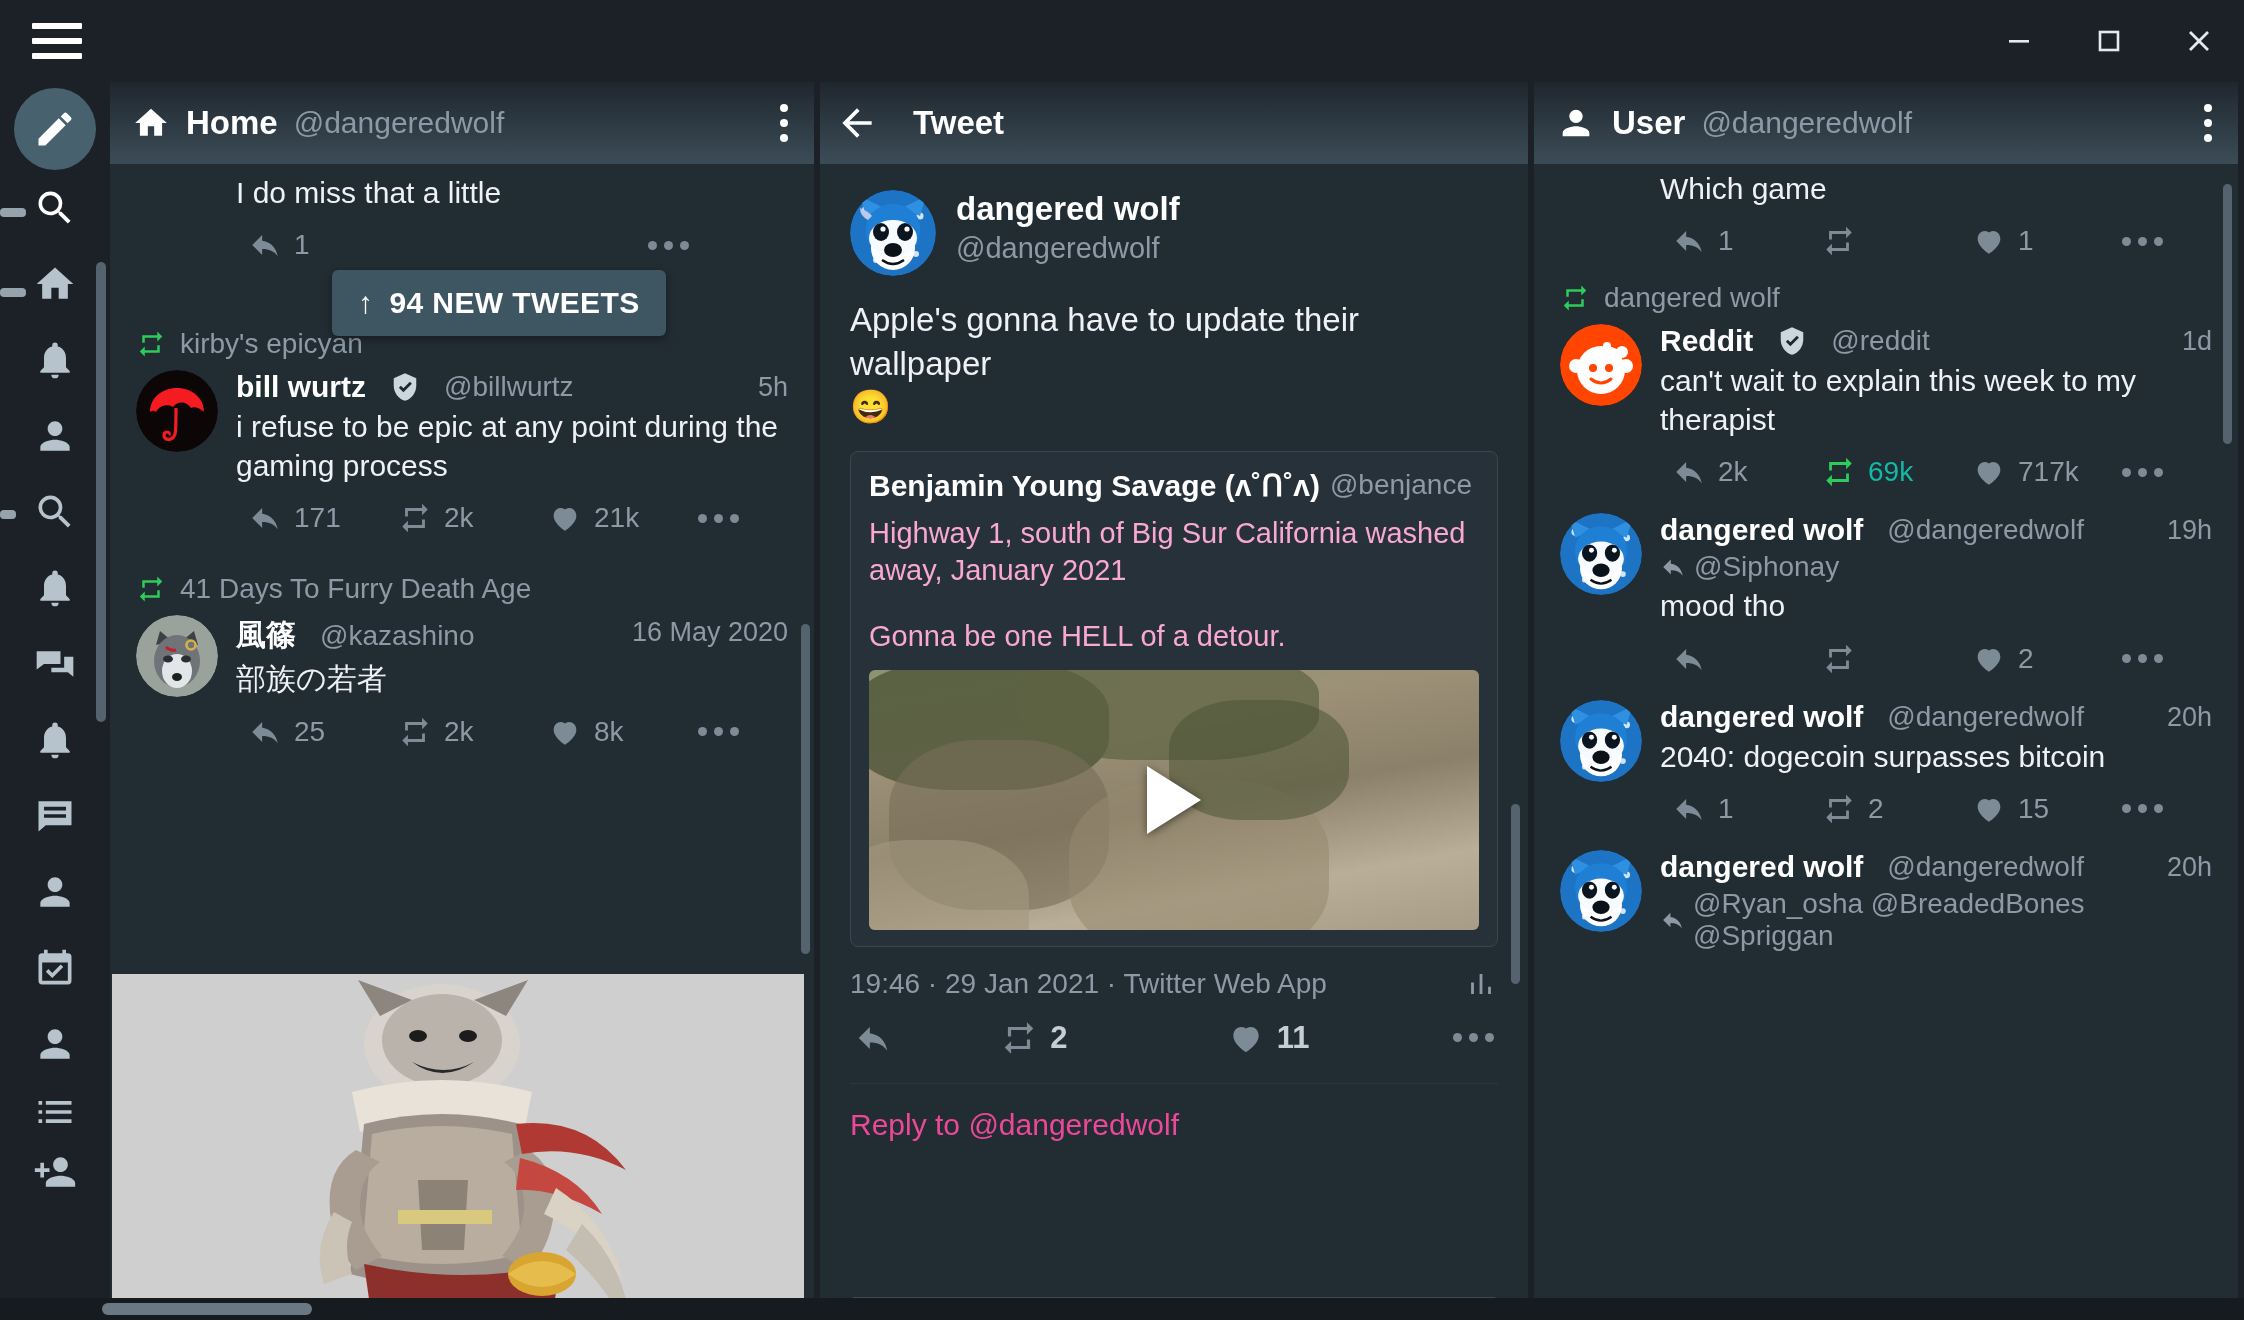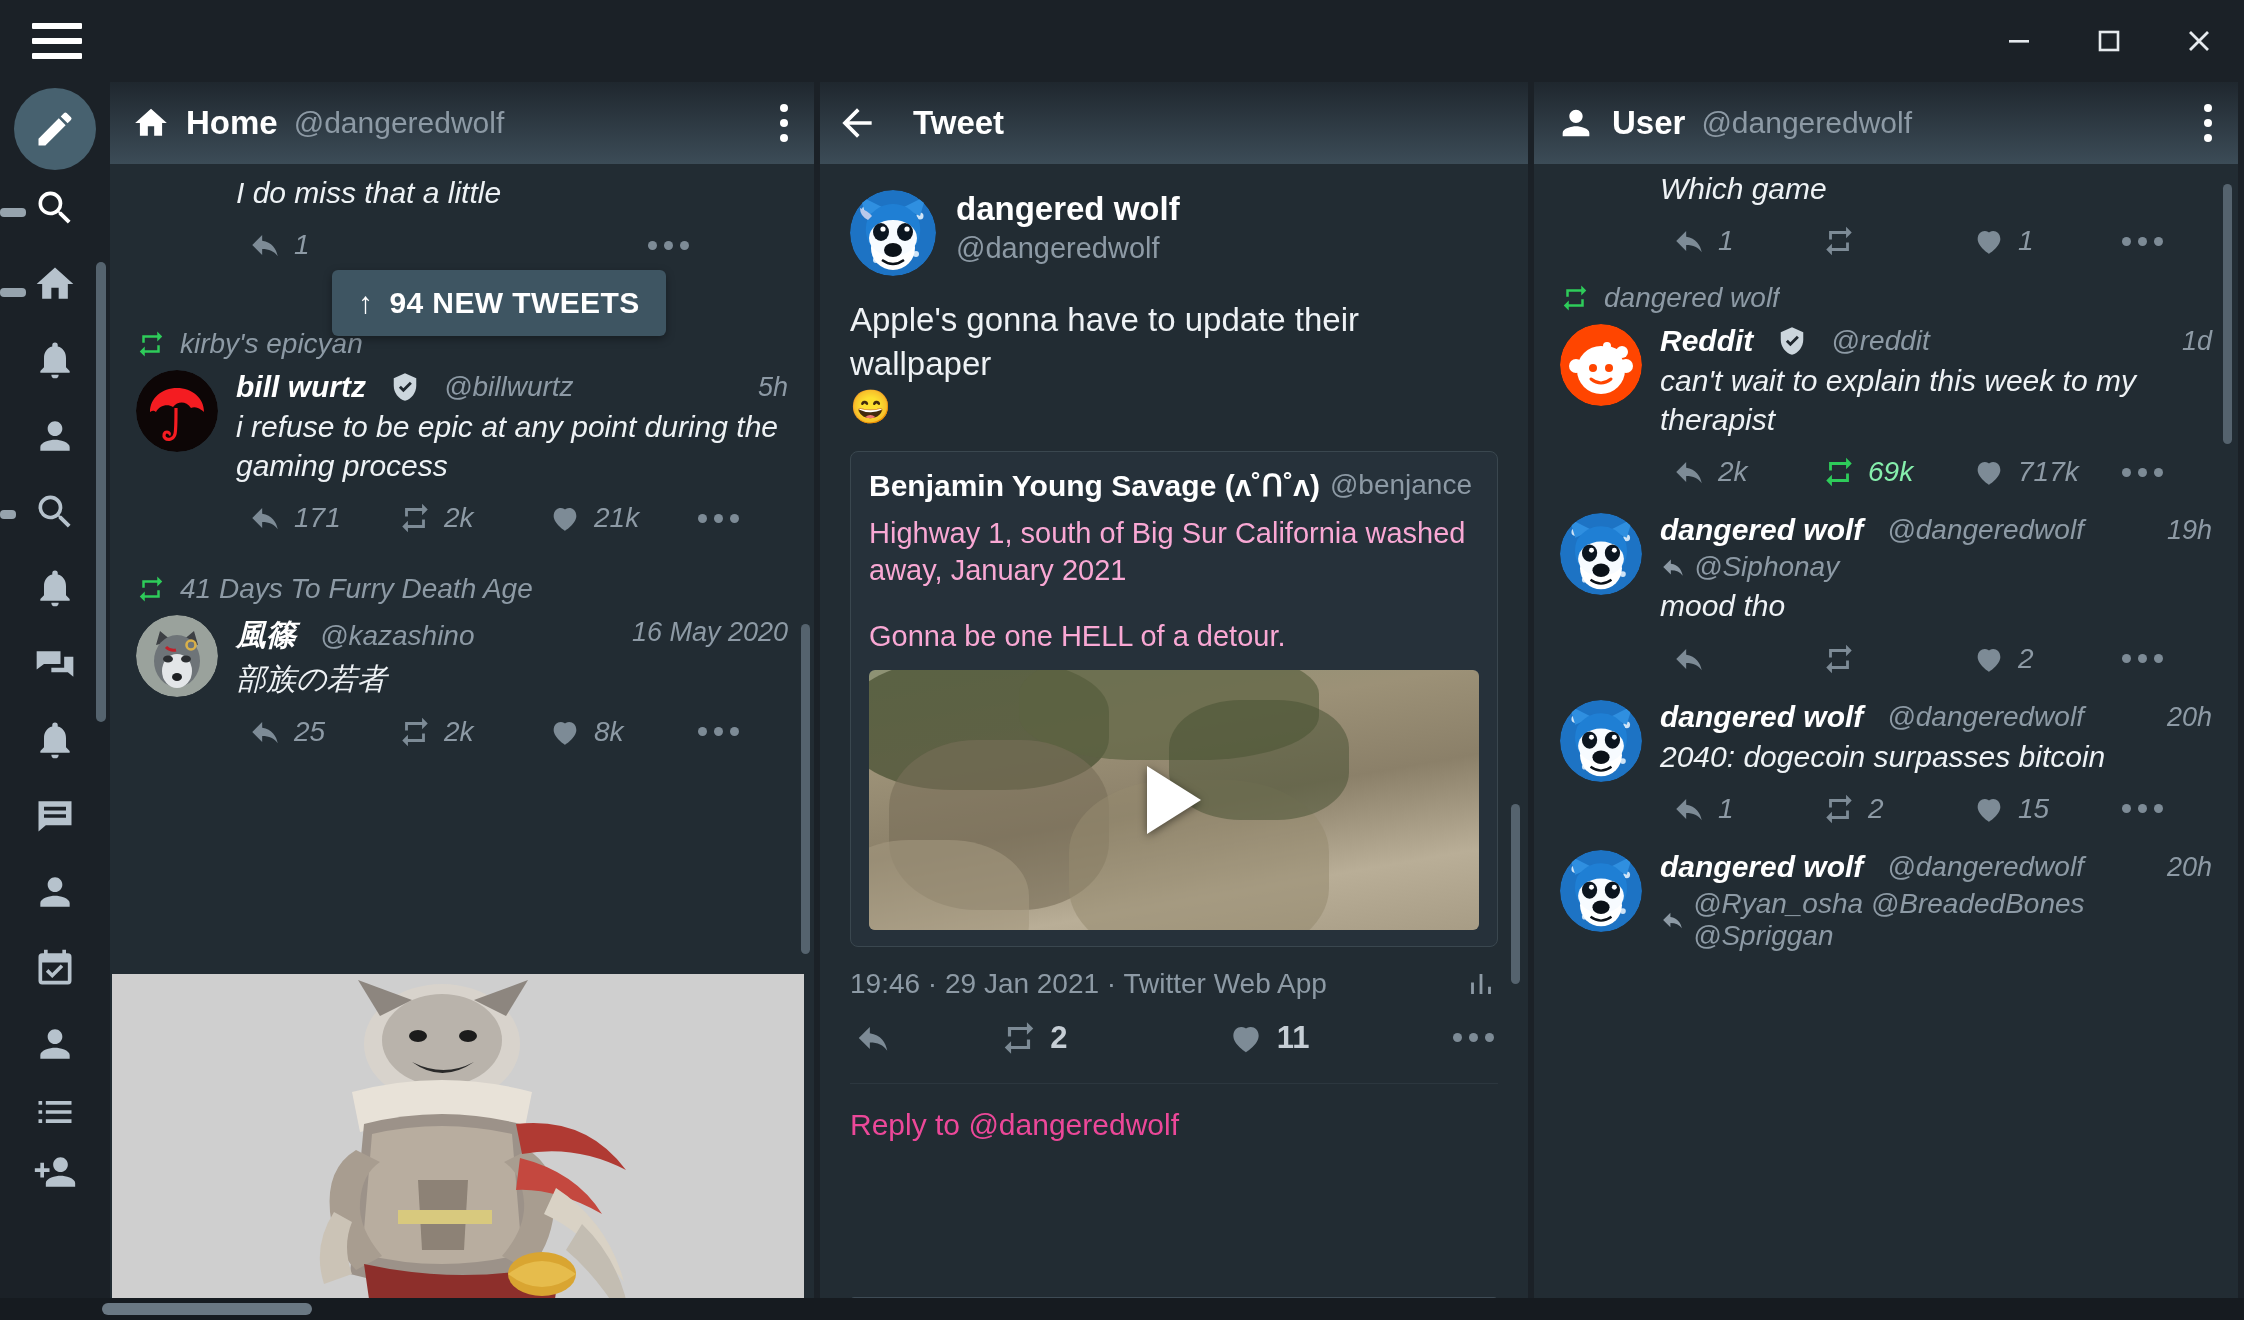--- a/index.html
+++ b/index.html
@@ -77,21 +77,21 @@
   .col-dots {
     position: absolute; right: 26px; top: 50%; transform: translateY(-50%);
     display: flex; flex-direction: column; gap: 7px; cursor: pointer;
   }
   .col-dots i { width: 8px; height: 8px; border-radius: 50%; background: #ffffff; display: block; }
   .hdr-icon { fill: #ffffff; }
 
   .col-body { position: relative; height: 1156px; overflow: hidden; }
 
   
-  .tweet { position: relative; padding: 14px 26px 10px 26px; font-style: italic; }
+  .tweet { position: relative; padding: 14px 26px 10px 26px; }
   .rt-line { display: flex; align-items: center; gap: 14px; margin-bottom: 10px; }
   .rt-label { font-size: 28px; color: #8d9aa5; white-space: nowrap; overflow: hidden; }
   .rt-icon { fill: #2ecc5a; flex: none; }
 
   .tw-main { display: flex; gap: 18px; }
   .avatar { width: 82px; height: 82px; border-radius: 50%; flex: none; overflow: hidden; position: relative; }
   .avatar svg { display: block; }
   .tw-body { flex: 1; min-width: 0; position: relative; }
   .tw-namerow { display: flex; align-items: center; gap: 24px; }
   .tw-name { font-size: 30px; font-weight: bold; color: #ffffff; white-space: nowrap; }
@@ -99,21 +99,21 @@
   .tw-time { position: absolute; right: 0; top: 2px; font-size: 27px; color: #8d9aa5; white-space: nowrap; }
   .tw-text { font-size: 30px; color: #eef2f5; line-height: 1.28; margin-top: 4px; }
   .tw-reply-to { font-size: 28px; color: #8d9aa5; margin-top: 4px; display: flex; align-items: center; gap: 8px; }
 
   .actions { display: flex; align-items: center; gap: 0; margin-top: 16px; padding-left: 12px; }
   .act { display: flex; align-items: center; gap: 12px; width: 150px; cursor: pointer; }
   .act-ico { fill: #7d8b96; flex: none; }
   .act-ico.rt { fill: #7d8b96; }
   .act-count { font-size: 28px; color: #8d9aa5; }
   .act.on .act-ico { fill: #2ecc5a; }
-  .act.on .act-count { color: #86efac; }
+  .act.on .act-count { color: #14b8a6; }
   .act-more { display: flex; gap: 7px; align-items: center; cursor: pointer; }
   .act-more i { width: 9px; height: 9px; border-radius: 50%; background: #7d8b96; display: block; }
 
   
   .new-pill {
     position: absolute; left: 222px; top: 106px; z-index: 12;
     background: #3e5562; color: #ffffff; border-radius: 6px;
     padding: 16px 26px; display: flex; align-items: center; gap: 16px;
     font-size: 30px; font-weight: bold; letter-spacing: .4px; cursor: pointer;
     box-shadow: 0 3px 8px rgba(0,0,0,.35);

